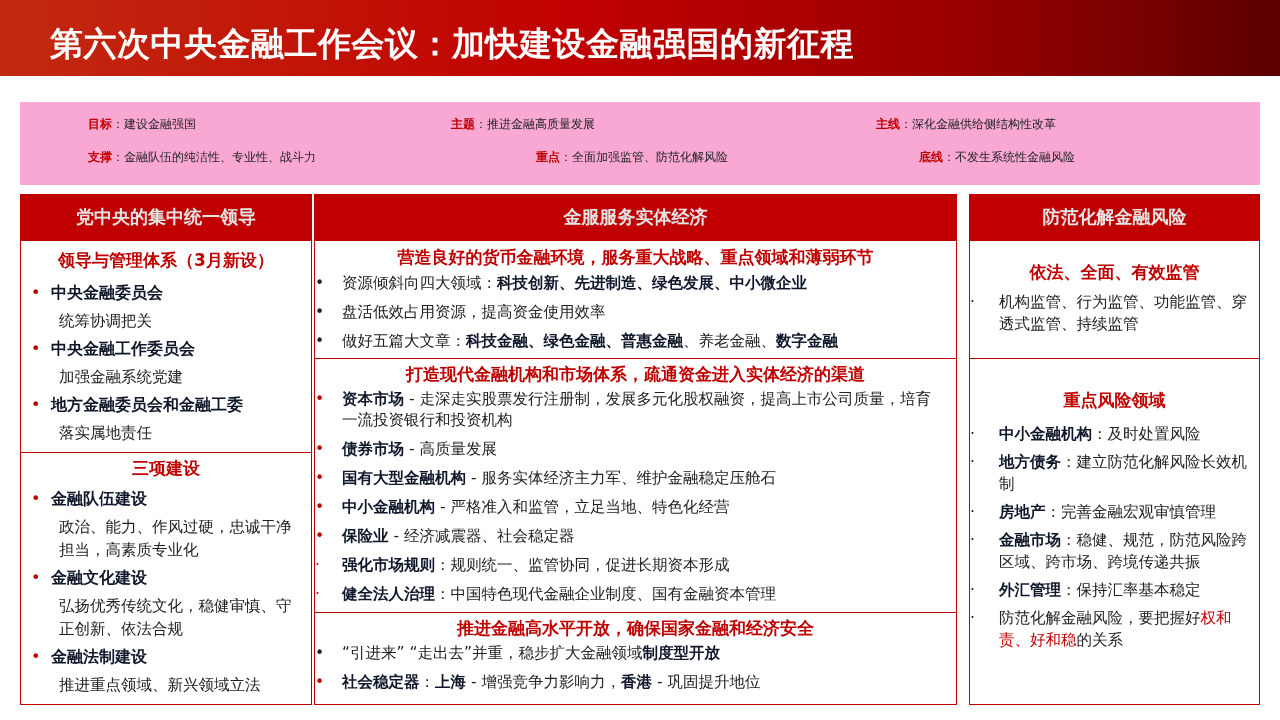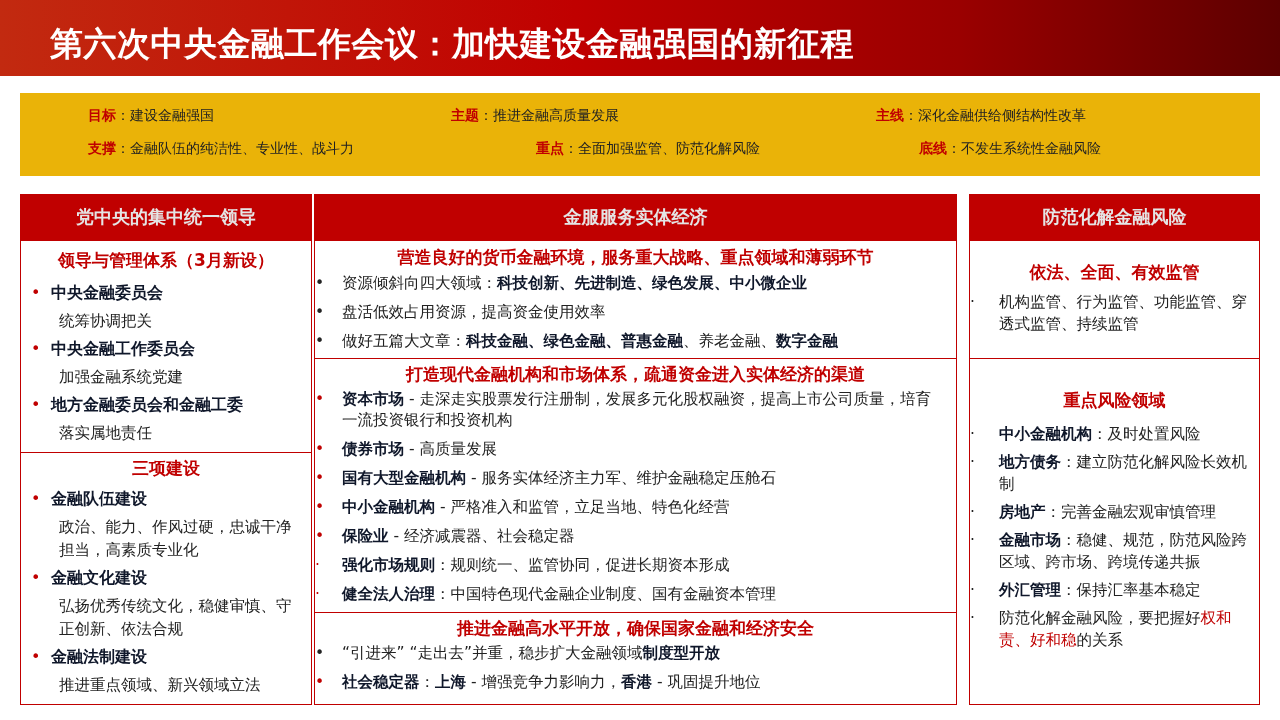--- a/index.html
+++ b/index.html
@@ -14,23 +14,23 @@
     position: absolute; left: 50px; top: 22px;
     font-size: 33px; font-weight: bold; color: #fff; letter-spacing: 0.5px;
     font-family: "DejaVu Sans", sans-serif;
   }
   .title-rule {
     position: absolute; left: 0; top: 78px; width: 1120px; height: 2px;
     background: linear-gradient(90deg, #ffffff 0%, #ffffff 85%, rgba(255,255,255,0) 100%);
   }
 
   .summary {
-    position: absolute; left: 20px; top: 93px; width: 1240px; height: 83px;
-    background: #eab308;
-    font-size: 14px;
+    position: absolute; left: 20px; top: 102px; width: 1240px; height: 83px;
+    background: #f9a8d4;
+    font-size: 12px;
   }
   .summary .item { position: absolute; white-space: nowrap; }
   .summary .lbl { color: #c00000; font-weight: bold; }
   .summary .val { color: #222; }
 
   .col { position: absolute; top: 194px; border: 1.5px solid #c00000; border-top: none; background: #fff; }
   .col-head {
     background: #c00000; color: #e5e5e5; font-weight: bold; font-size: 18px;
     height: 46px; line-height: 46px; text-align: center;
   }

